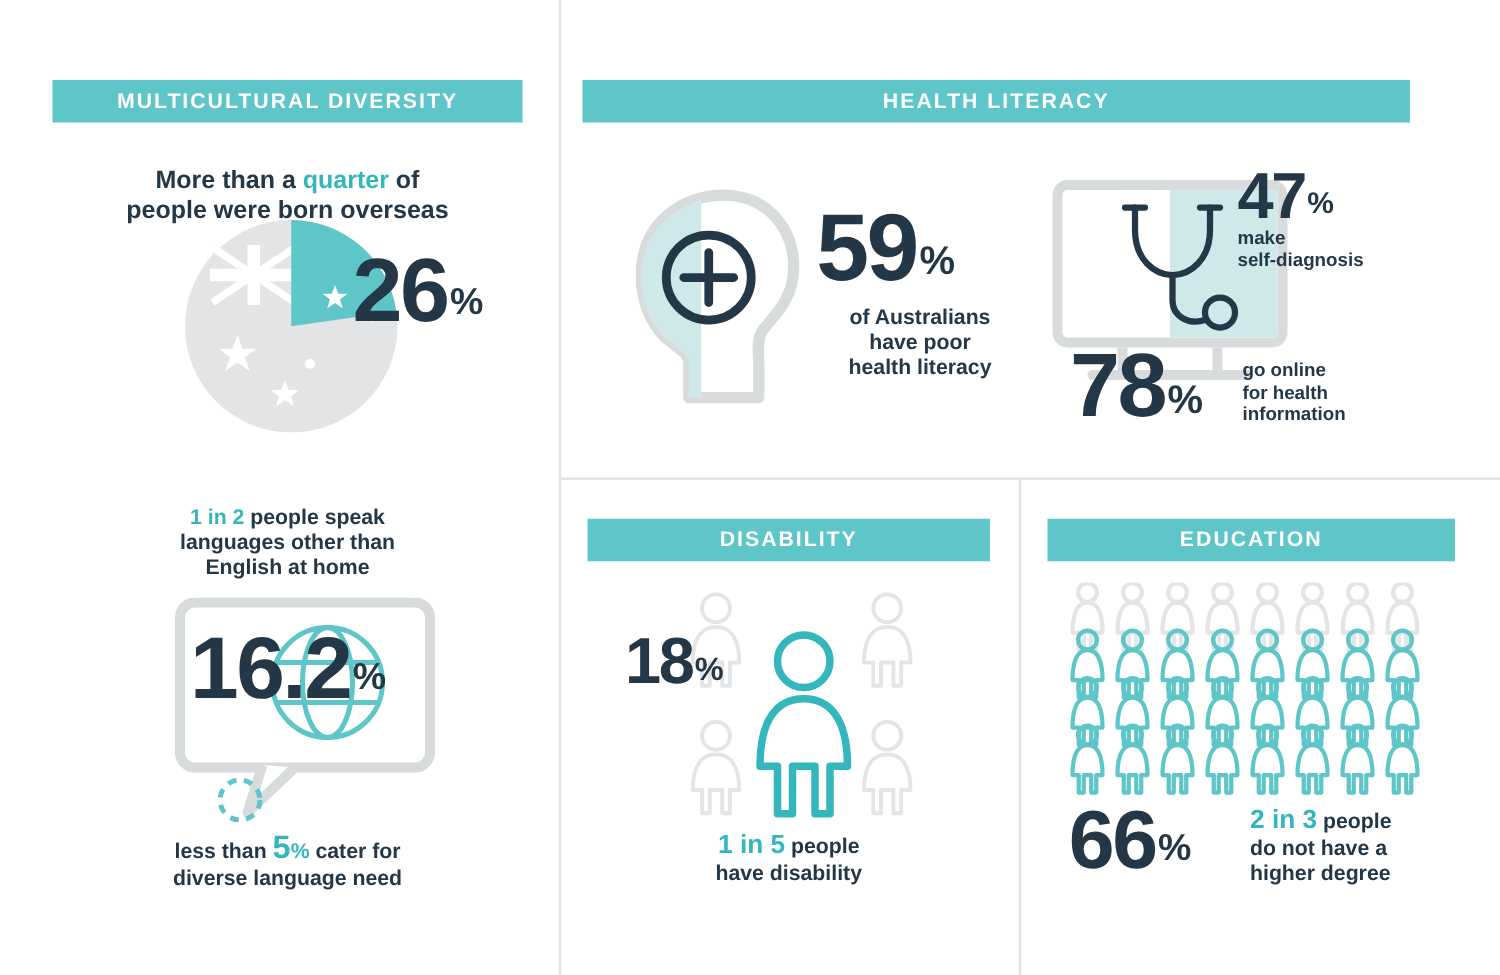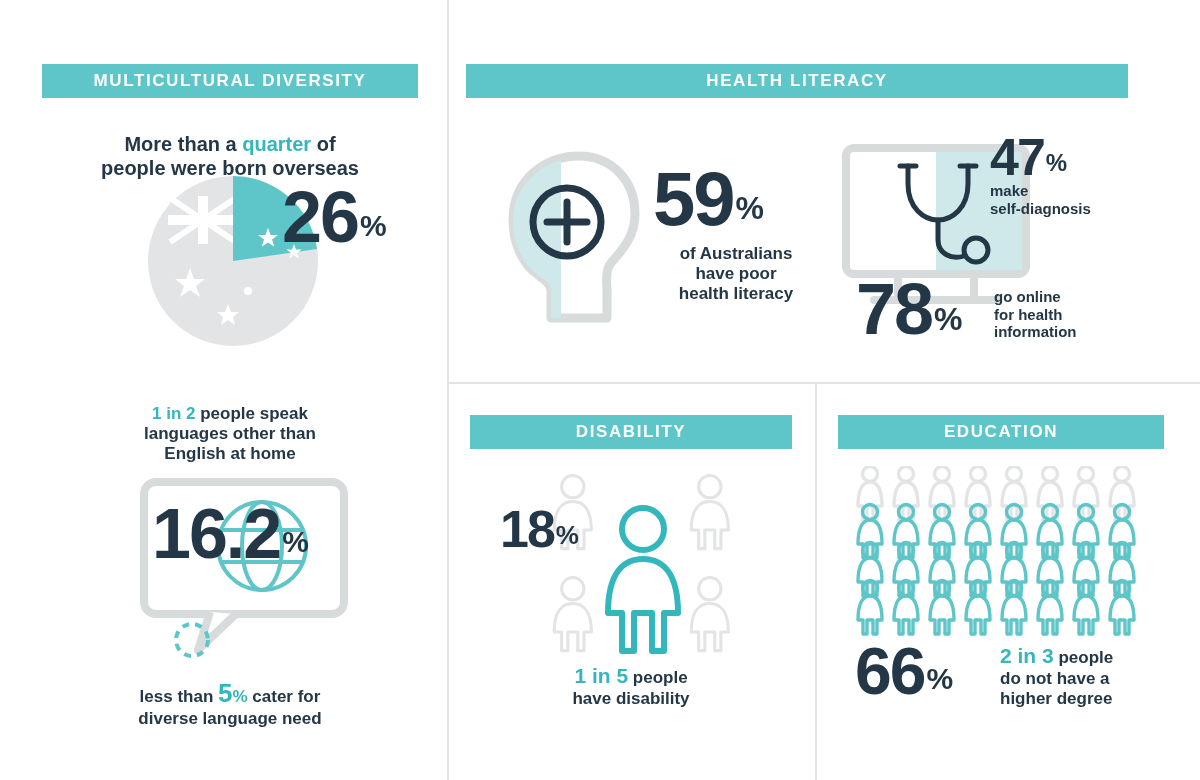--- a/index.html
+++ b/index.html
@@ -62,21 +62,21 @@
       </g>
 
       <path d="M85 85 L85 0 A85 85 0 0 1 169 73 Z" fill="#5ec6c8"></path>
       <g fill="#ffffff">
         <path d="M120 52 l2.6 7 7.4 0 -6 4.6 2.3 7.2 -6.3 -4.4 -6.3 4.4 2.3 -7.2 -6 -4.6 7.4 0 z"></path>
         <path d="M146 68 l2 5.4 5.6 0 -4.5 3.5 1.7 5.5 -4.8 -3.4 -4.8 3.4 1.7 -5.5 -4.5 -3.5 5.6 0 z"></path>
       </g>
     </svg>
   </div>
 
-  <div class="numwrap" style="left:282px;top:188px;">
+  <div class="numwrap" style="left:282px;top:204px;">
     <span class="n" style="font-size:72px;">26</span>
     <span class="p" style="font-size:30px;padding-bottom:6px;">%</span>
   </div>
 
   <div class="txt" style="left:40px;top:404px;width:380px;text-align:center;font-size:17px;">
     <span class="teal">1 in 2</span><span>  people speak</span><br>
     <span>languages other than</span><br>
     <span>English at home</span>
   </div>
 
@@ -91,21 +91,21 @@
         <path d="M80 52 h84 M80 84 h84"></path>
       </g>
     </svg>
   </div>
 
   <div class="numwrap" style="left:152px;top:506px;">
     <span class="n" style="font-size:70px;">16.2</span>
     <span class="p" style="font-size:30px;padding-bottom:6px;">%</span>
   </div>
 
-  <div class="txt" style="left:40px;top:662px;width:380px;text-align:center;font-size:17px;margin-top:16px;">
+  <div class="txt" style="left:40px;top:662px;width:380px;text-align:center;font-size:17px;">
     <span>less than </span><span class="teal" style="font-size:26px;">5</span><span class="teal" style="font-size:17px;">%</span><span> cater for</span><br>
     <span>diverse language need</span>
   </div>
 
   <div class="sec-header" style="left:466px;top:64px;width:662px;height:34px;font-size:17px;">HEALTH LITERACY</div>
 
   <div class="gfx" style="left:495px;top:150px;width:155px;height:180px;">
     <svg width="155" height="180" viewBox="0 0 155 180">
       <path d="M18 70 C18 28 52 6 84 6 C116 6 140 30 140 64 C140 92 120 106 114 116 C110 124 112 134 112 142 L112 168 L56 168 L56 140 C56 134 50 130 42 124 C28 114 18 94 18 70 Z" fill="none" stroke="#d8dbdc" stroke-width="9" stroke-linejoin="round"></path>
       <path d="M18 70 C18 40 40 18 66 10 L66 168 L56 168 L56 140 C56 134 50 130 42 124 C28 114 18 94 18 70 Z" fill="#cfe9ea"></path>

